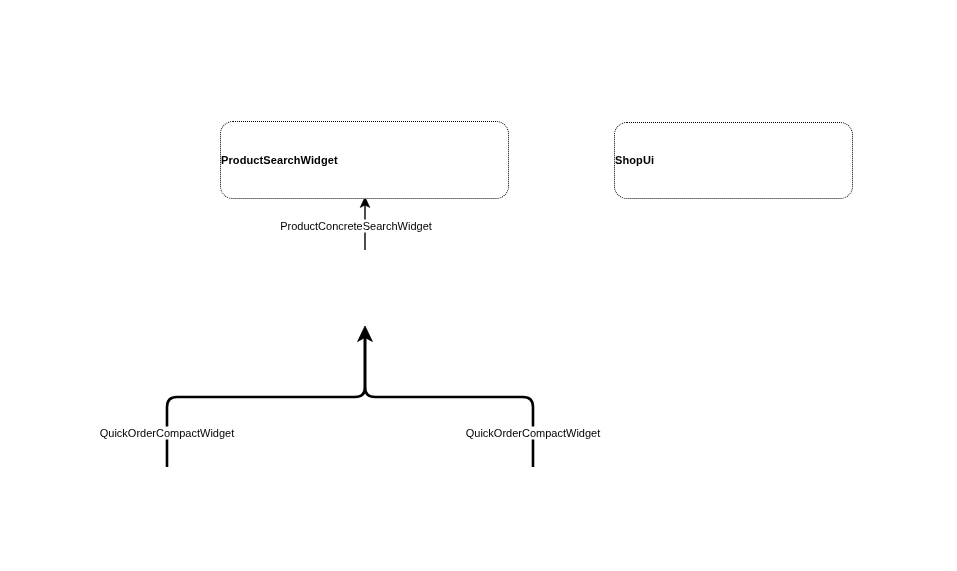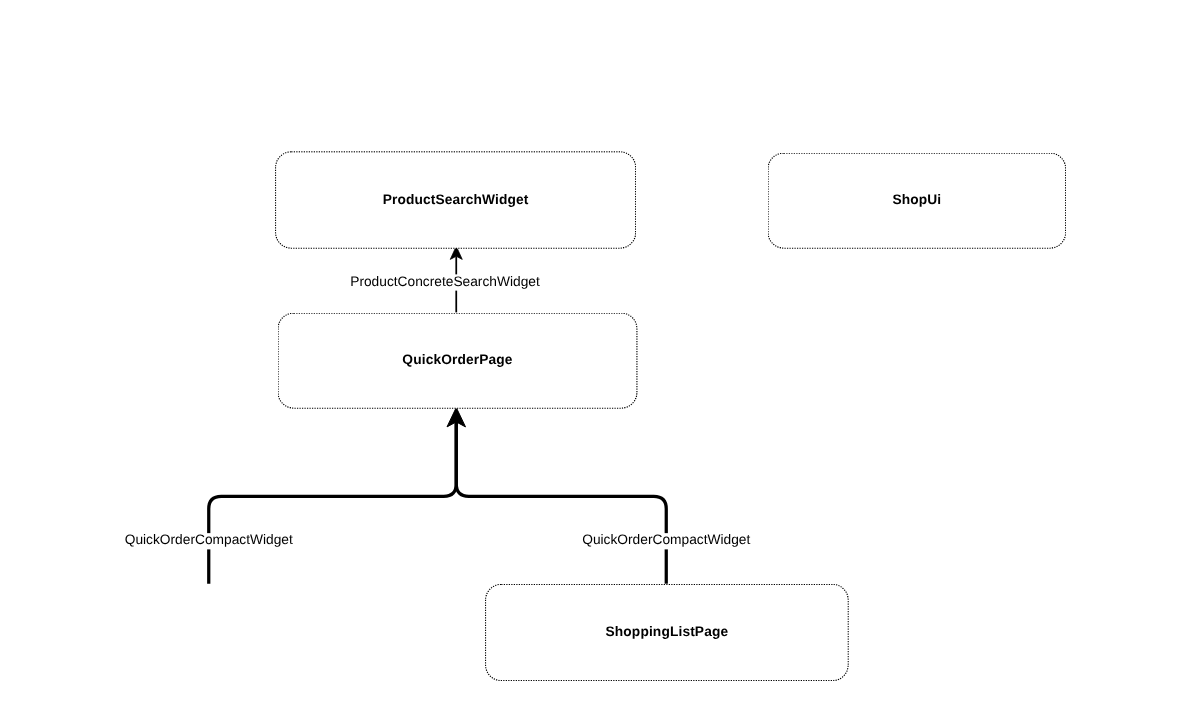--- a/index.html
+++ b/index.html
@@ -27,21 +27,20 @@
     pointer-events: none;
   }
   .node {
     position: absolute;
     box-sizing: border-box;
     border: 1.6px dotted #000000;
     border-radius: 13px;
     background: #ffffff;
     display: flex;
     align-items: center;
-    justify-content: center;
   }
   .node-label {
     font-size: 11px;
     font-weight: bold;
     color: #000000;
     letter-spacing: 0.1px;
     text-align: center;
     line-height: 1;
     user-select: none;
   }
@@ -81,28 +80,22 @@
   </svg>
 
   <div class="node" style="left:220px; top:121px; width:289px; height:78px;">
     <span class="node-label">ProductSearchWidget</span>
   </div>
 
   <div class="node" style="left:614px; top:122px; width:239px; height:77px;">
     <span class="node-label">ShopUi</span>
   </div>
 
-  <div class="node" style="left:222px; top:250px; width:288px; height:77px;">
-    <span class="node-label">QuickOrderPage</span>
-  </div>
 
 
-  <div class="node" style="left:388px; top:467px; width:291px; height:78px;">
-    <span class="node-label">ShoppingListPage</span>
-  </div>
 
   <div class="edge-label" style="left:356px; top:226px;">ProductConcreteSearchWidget</div>
 
   <div class="edge-label" style="left:167px; top:433px;">QuickOrderCompactWidget</div>
 
   <div class="edge-label" style="left:533px; top:433px;">QuickOrderCompactWidget</div>
 
 </div>
 
 </body></html>

